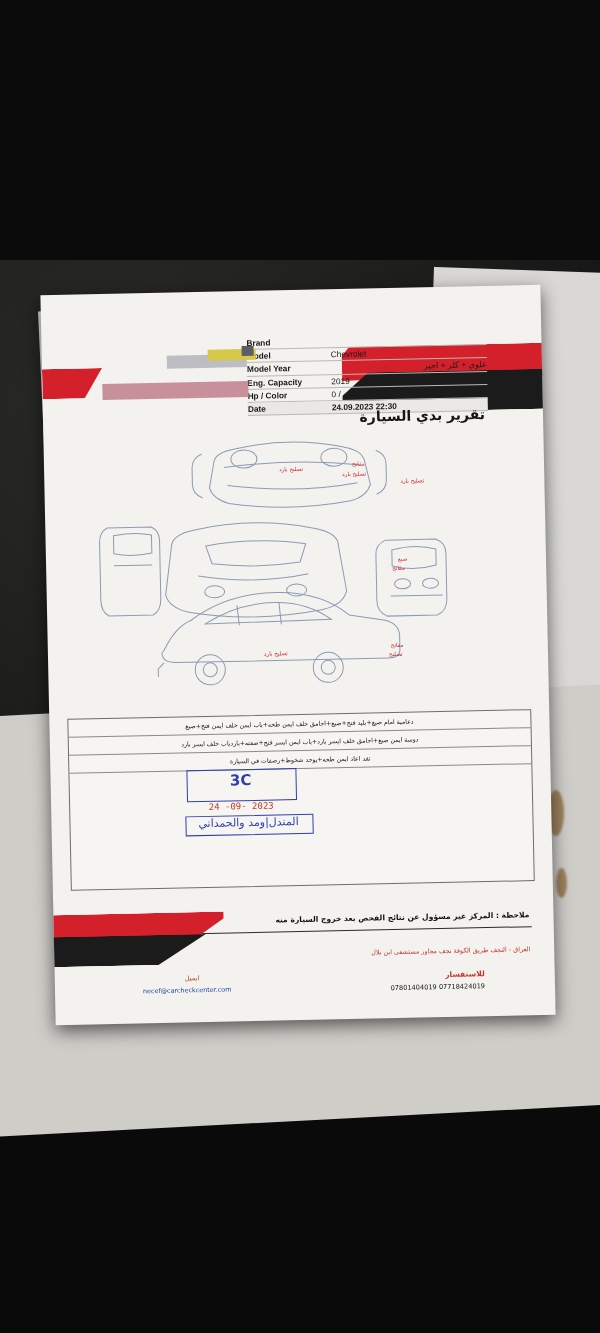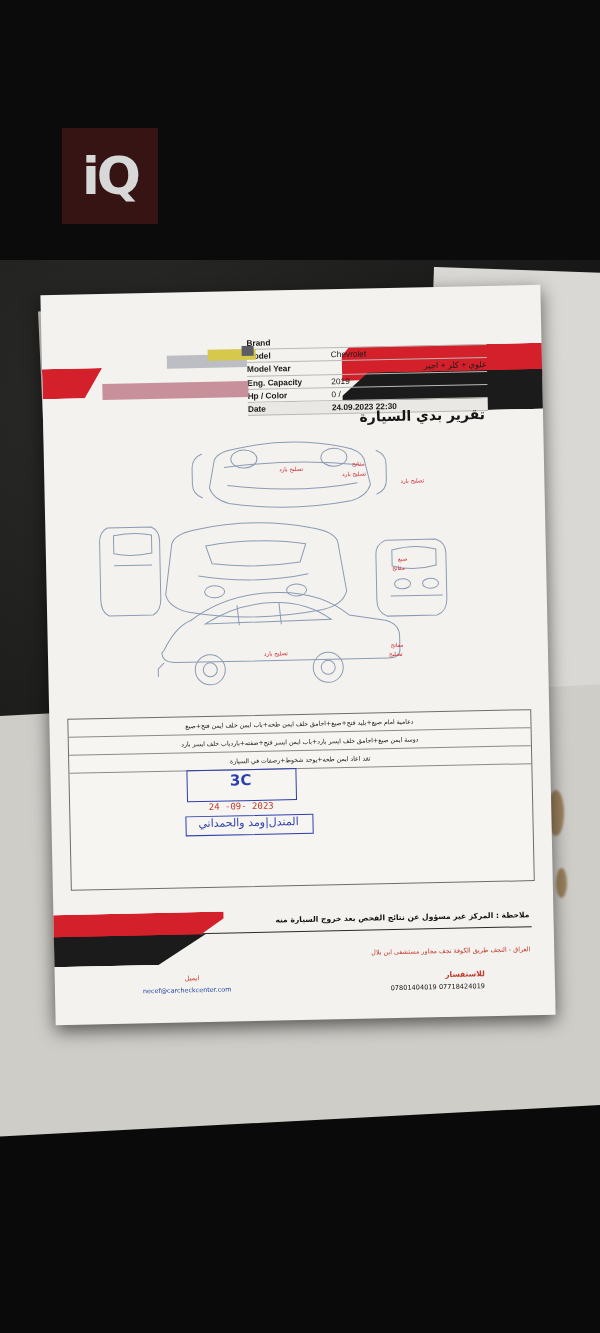--- a/index.html
+++ b/index.html
@@ -98,23 +98,20 @@
   <div class="bg"></div>
   <div class="bg-top"></div>
   <div class="bg-bottom"></div>
 
   <div class="panel"></div>
   <div class="panel2"></div>
   <div class="rust" style="left:548px;top:790px;width:16px;height:46px;"></div>
   <div class="rust" style="left:556px;top:868px;width:11px;height:30px;"></div>
   <div class="rust" style="left:540px;top:930px;width:9px;height:22px;"></div>
 
-  <div class="wm">
-    <span>iQ</span>
-  </div>
 
   <div class="paper-under"></div>
 
   <div class="paper">
     <div class="inner">
 
       <div class="ribbon">
         <div class="r1"></div>
           <div class="r2"></div>
       </div>

